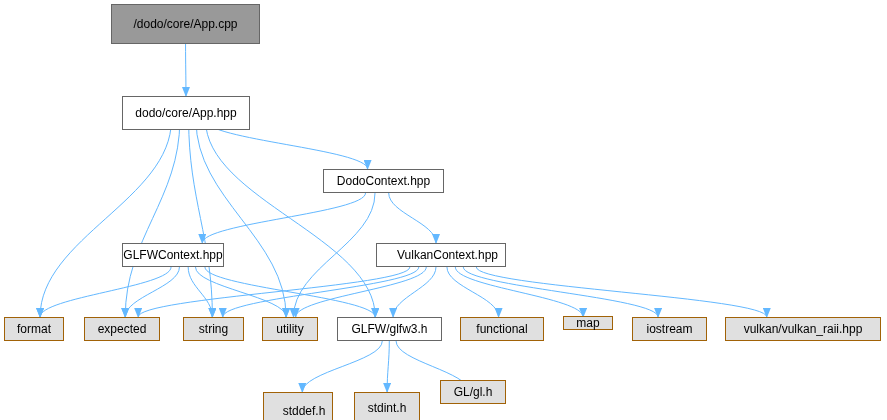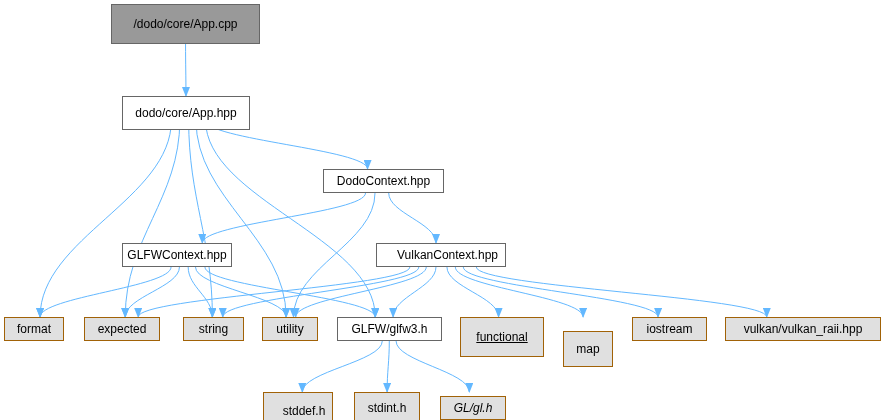--- a/index.html
+++ b/index.html
@@ -53,55 +53,55 @@
 <div id="nodes">
   <div class="node main" style="left:111px;top:4px;width:149px;height:40px;flex-direction:column;">
     <span>/dodo/core/App.cpp</span>
   </div>
   <div class="node internal" style="left:122px;top:96px;width:128px;height:34px;">
     <span>dodo/core/App.hpp</span>
   </div>
   <div class="node internal" style="left:323px;top:169px;width:121px;height:24px;">
     <span>DodoContext.hpp</span>
   </div>
-  <div class="node internal" style="left:122px;top:243px;width:110px;height:24px;">
+  <div class="node internal" style="left:122px;top:243px;width:102px;height:24px;">
     <span>GLFWContext.hpp</span>
   </div>
   <div class="node internal" style="left:376px;top:243px;width:130px;height:24px;padding-left:13px;">
     <span>VulkanContext.hpp</span>
   </div>
   <div class="node external" style="left:4px;top:317px;width:60px;height:24px;">
     <span>format</span>
   </div>
   <div class="node external" style="left:84px;top:317px;width:76px;height:24px;">
     <span>expected</span>
   </div>
   <div class="node external" style="left:183px;top:317px;width:61px;height:24px;">
     <span>string</span>
   </div>
   <div class="node external" style="left:262px;top:317px;width:56px;height:24px;">
     <span>utility</span>
   </div>
   <div class="node internal" style="left:337px;top:317px;width:105px;height:24px;">
     <span>GLFW/glfw3.h</span>
   </div>
-  <div class="node external" style="left:460px;top:317px;width:84px;height:40px;text-decoration:underline;">
+  <div class="node external" style="left:460px;top:317px;width:84px;height:24px;">
     <span>functional</span>
   </div>
-  <div class="node external" style="left:563px;top:331px;width:50px;height:36px;">
+  <div class="node external" style="left:563px;top:316px;width:50px;height:14px;">
     <span>map</span>
   </div>
   <div class="node external" style="left:632px;top:317px;width:75px;height:24px;">
     <span>iostream</span>
   </div>
   <div class="node external" style="left:725px;top:317px;width:156px;height:24px;">
     <span>vulkan/vulkan_raii.hpp</span>
   </div>
   <div class="node external" style="left:263px;top:392px;width:70px;height:37px;padding-left:12px;">
     <span>stddef.h</span>
   </div>
   <div class="node external" style="left:354px;top:392px;width:66px;height:32px;">
     <span>stdint.h</span>
   </div>
-  <div class="node external" style="left:440px;top:396px;width:66px;height:24px;font-style:italic;">
+  <div class="node external" style="left:440px;top:380px;width:66px;height:24px;">
     <span>GL/gl.h</span>
   </div>
 </div>
 
 </body></html>

